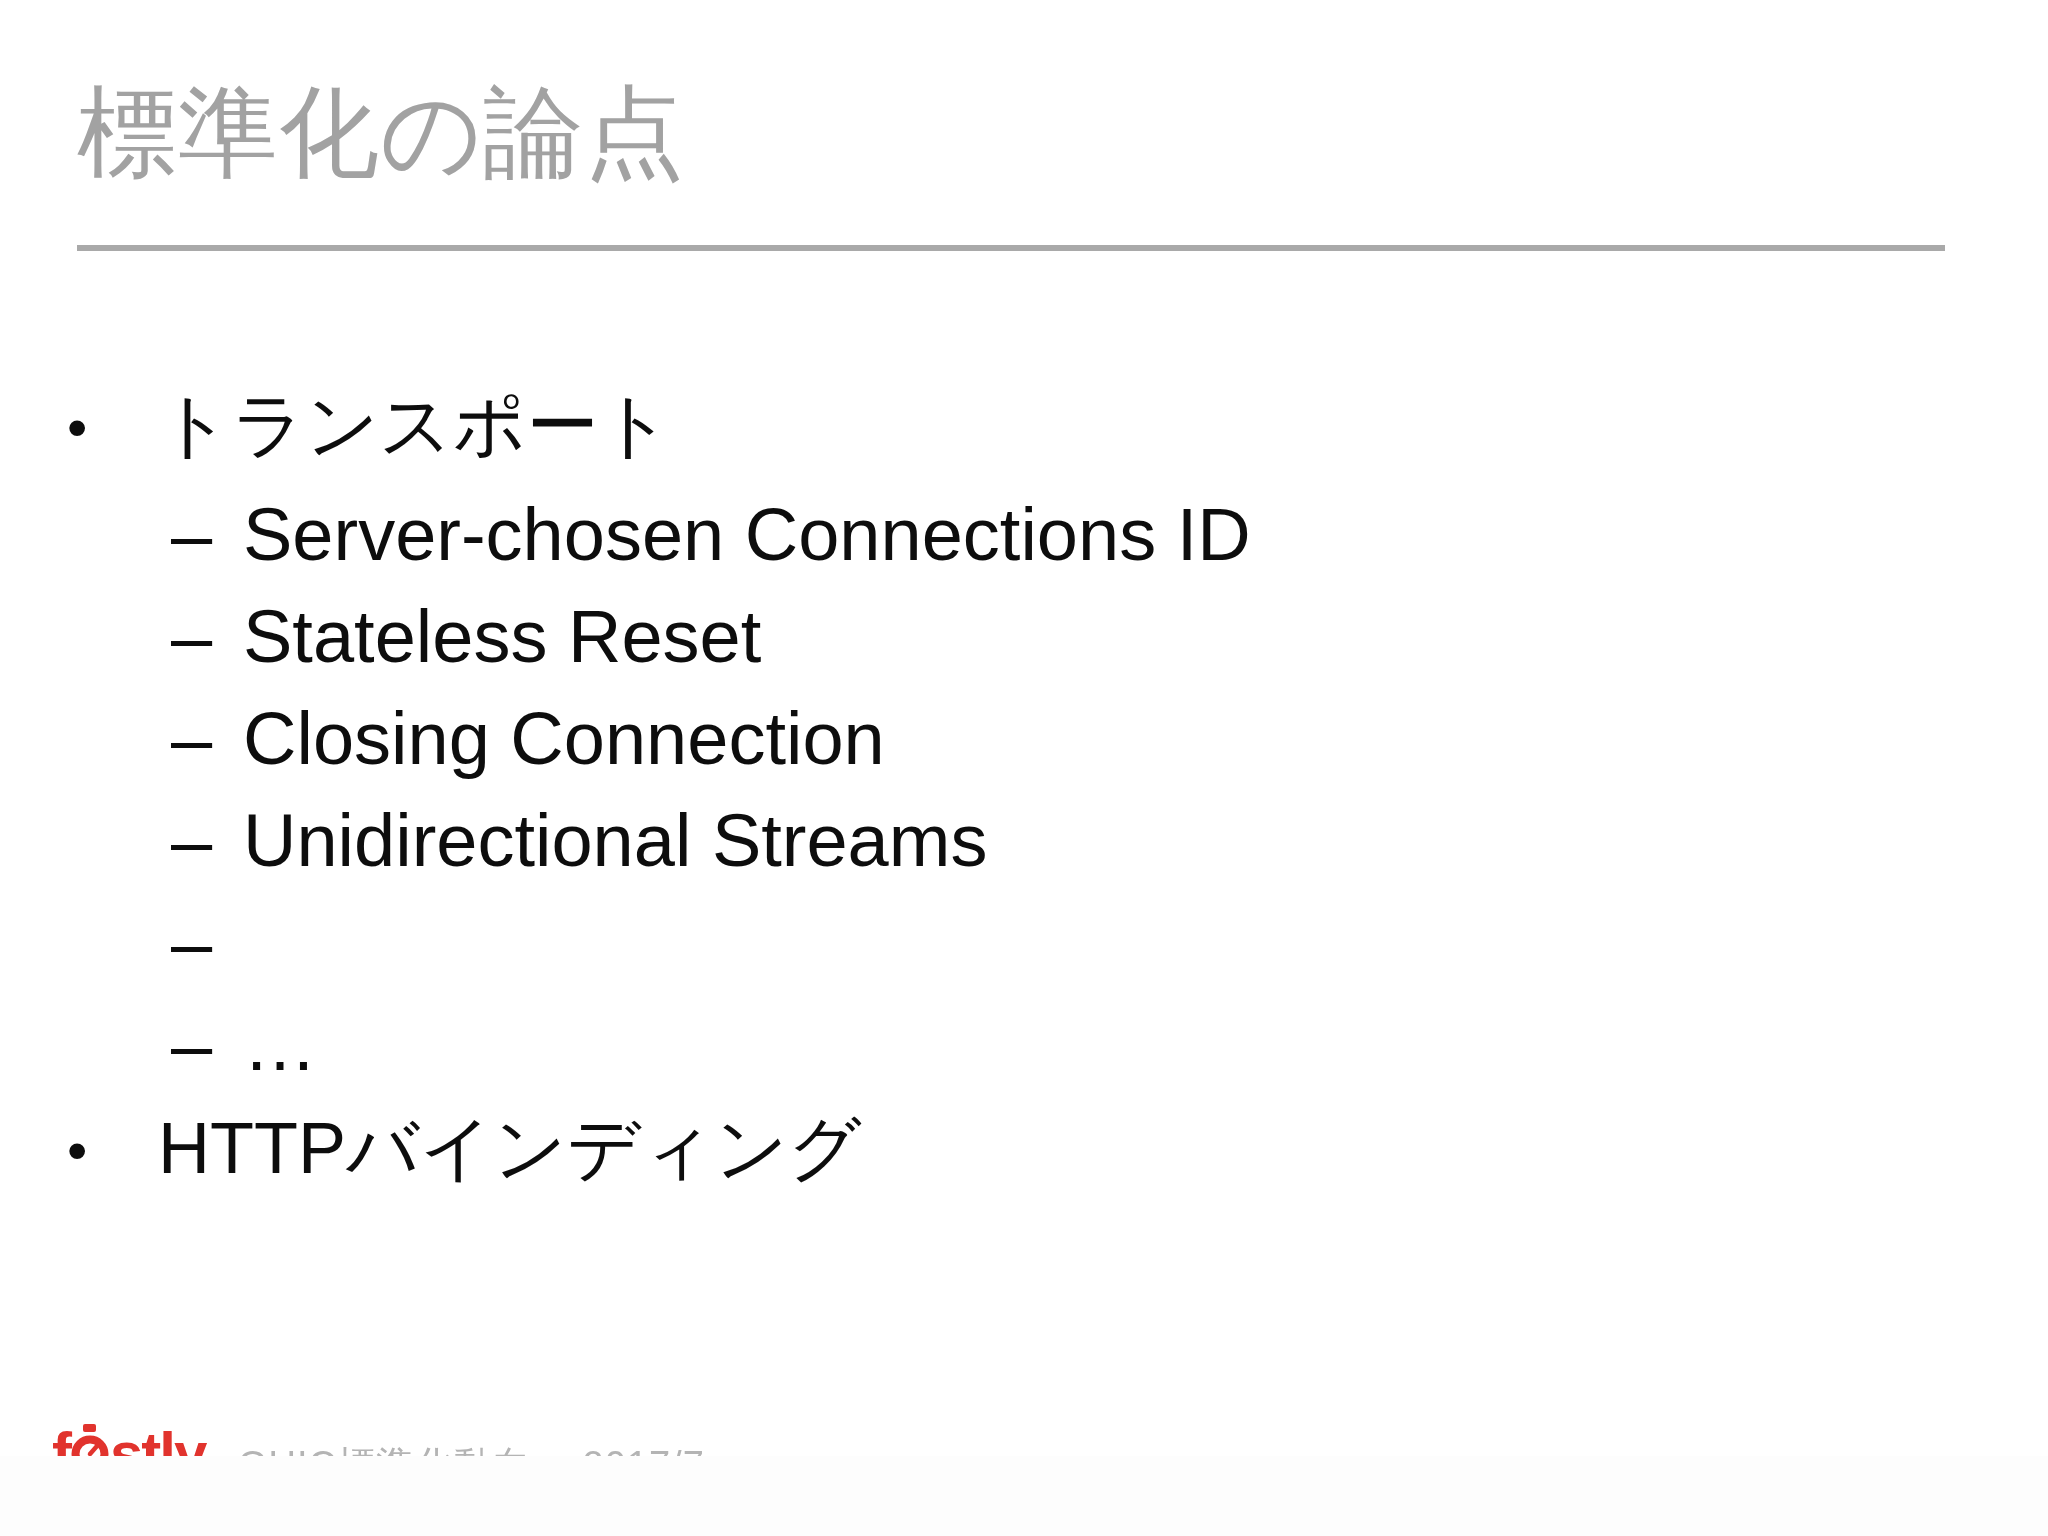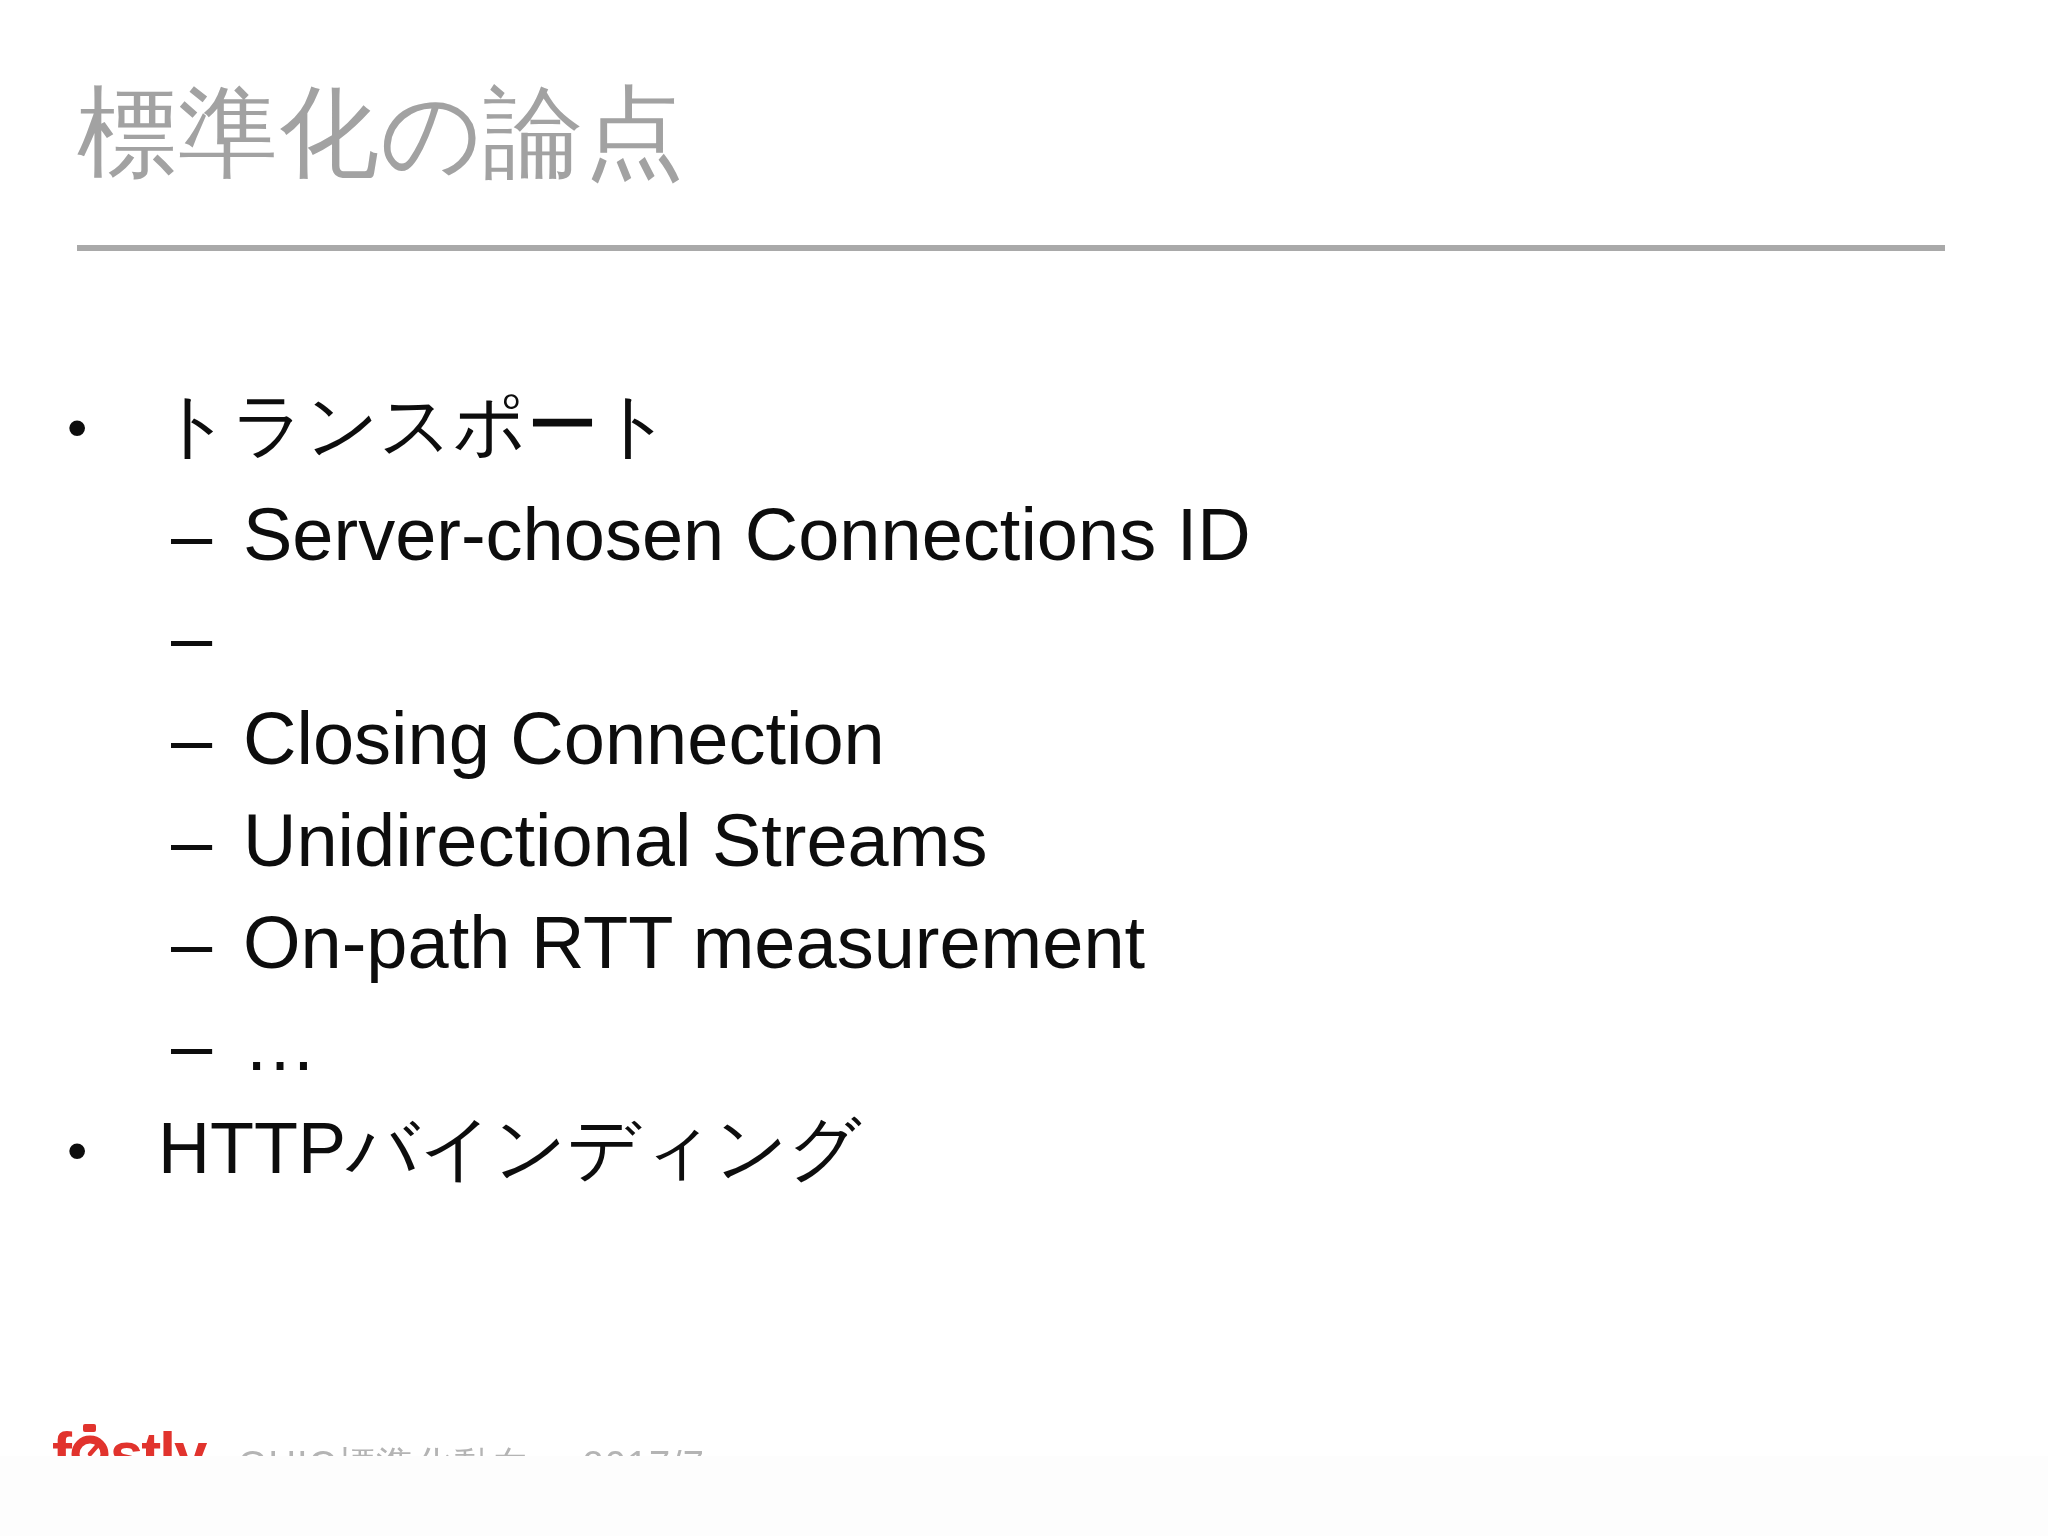--- a/index.html
+++ b/index.html
@@ -81,32 +81,32 @@
     <span class="l1-label">トランスポート</span>
   </div>
 
   <ul class="sub-list">
     <li>
       <span class="l2-marker">–</span>
       <span>Server-chosen Connections ID</span>
     </li>
     <li>
       <span class="l2-marker">–</span>
+      <span>Stateless Reset</span>
     </li>
     <li>
       <span class="l2-marker">–</span>
       <span>Closing Connection</span>
     </li>
     <li>
       <span class="l2-marker">–</span>
       <span>Unidirectional Streams</span>
     </li>
     <li>
       <span class="l2-marker">–</span>
-      <span>On-path RTT measurement</span>
     </li>
     <li>
       <span class="l2-marker">–</span>
       <span>…</span>
     </li>
   </ul>
 
   <div class="bullet-l1 second">
     <span class="l1-marker">•</span>
     <span class="l1-label">HTTPバインディング</span>

